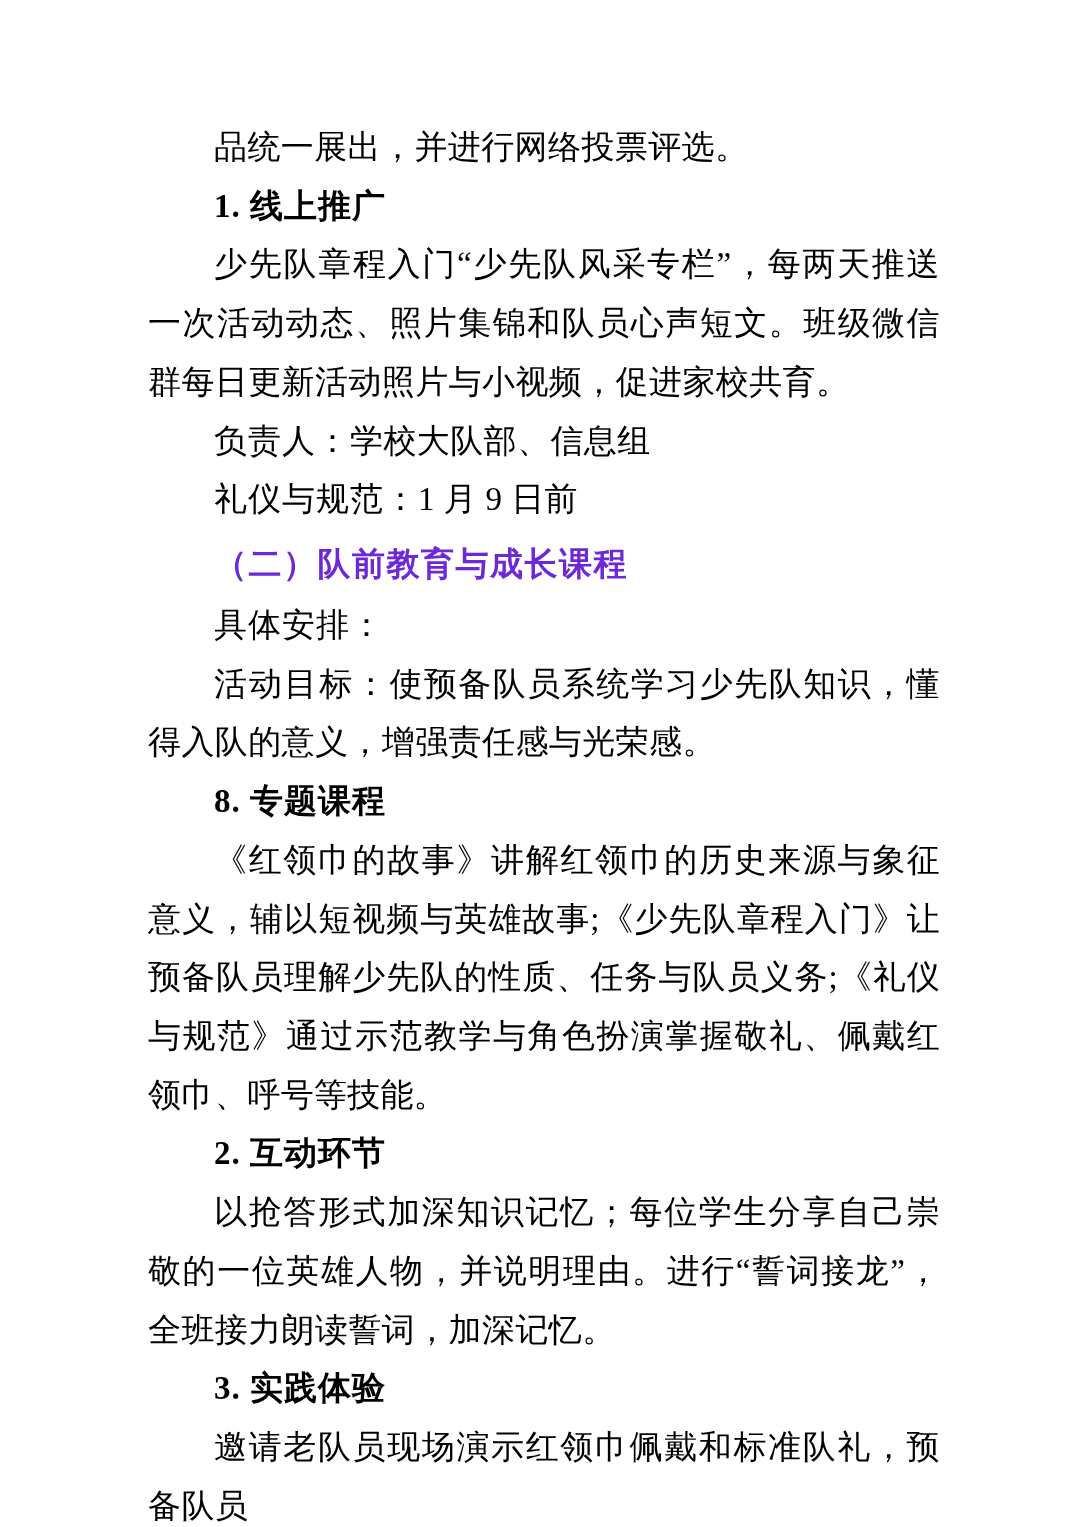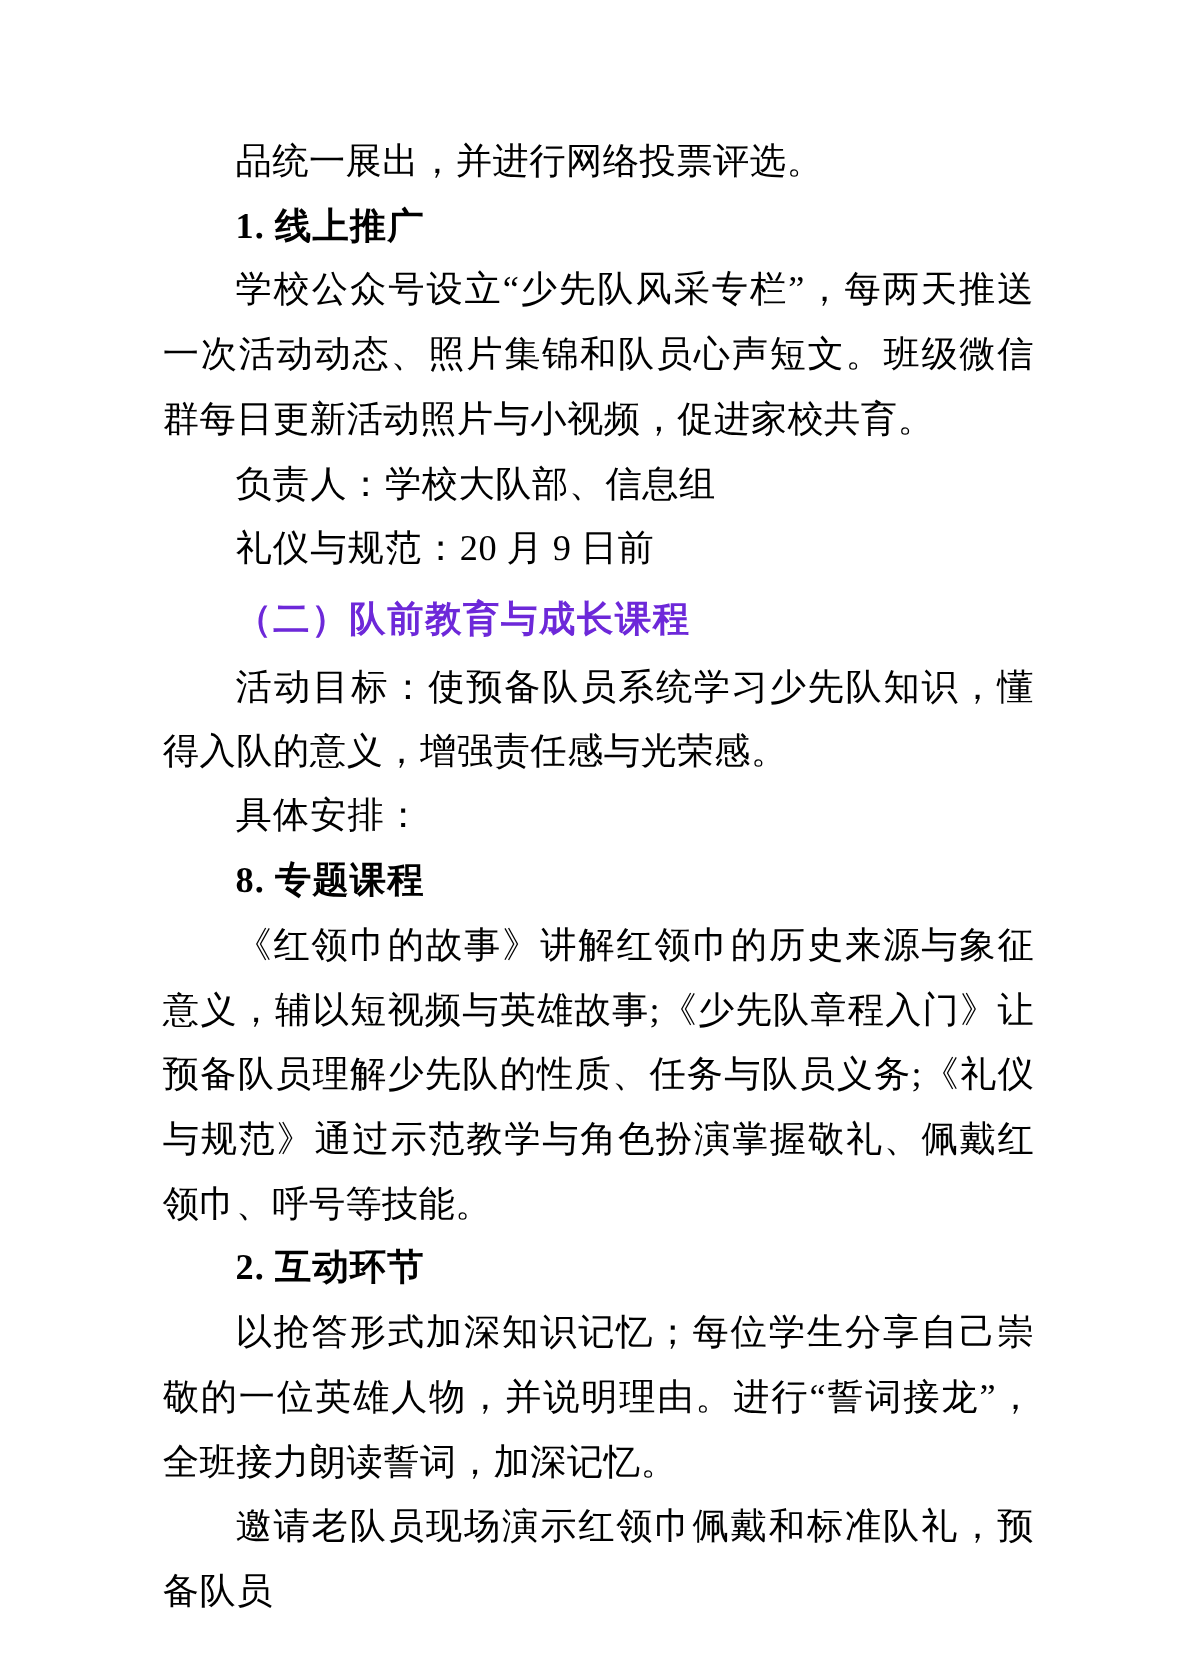--- a/index.html
+++ b/index.html
@@ -57,37 +57,38 @@
 </head>
 <body>
 
 <div class="page">
   <div class="doc-body">
 
     <p class="para">品统一展出，并进行网络投票评选。</p>
 
     <p class="heading-num">1. 线上推广</p>
 
-    <p class="para">学校公众号设立“少先队风采专栏”，每两天推送一次活动动态、照片集锦和队员心声短文。班级微信群每日更新活动照片与小视频，促进家校共育。</p>
+    <p class="para">少先队章程入门“少先队风采专栏”，每两天推送一次活动动态、照片集锦和队员心声短文。班级微信群每日更新活动照片与小视频，促进家校共育。</p>
 
     <p class="label-line"><span class="label-strong">负责人：</span><span>学校大队部、信息组</span></p>
 
-    <p class="label-line"><span class="label-strong">礼仪与规范：</span><span>20 月 9 日前</span></p>
+    <p class="label-line"><span class="label-strong">礼仪与规范：</span><span>1 月 9 日前</span></p>
 
     <p class="section-title">（二）队前教育与成长课程</p>
 
+    <p class="label-line"><span class="label-strong">具体安排：</span></p>
+
     <p class="label-line"><span class="label-strong">活动目标：</span><span>使预备队员系统学习少先队知识，懂得入队的意义，增强责任感与光荣感。</span></p>
-
-    <p class="label-line"><span class="label-strong">具体安排：</span></p>
 
     <p class="heading-num">8. 专题课程</p>
 
     <p class="para tight">《红领巾的故事》讲解红领巾的历史来源与象征意义，辅以短视频与英雄故事;《少先队章程入门》让预备队员理解少先队的性质、任务与队员义务;《礼仪与规范》通过示范教学与角色扮演掌握敬礼、佩戴红领巾、呼号等技能。</p>
 
     <p class="heading-num">2. 互动环节</p>
 
     <p class="para">以抢答形式加深知识记忆；每位学生分享自己崇敬的一位英雄人物，并说明理由。进行“誓词接龙”，全班接力朗读誓词，加深记忆。</p>
 
+    <p class="heading-num">3. 实践体验</p>
 
     <p class="para">邀请老队员现场演示红领巾佩戴和标准队礼，预备队员</p>
 
   </div>
 </div>
 
 </body></html>

